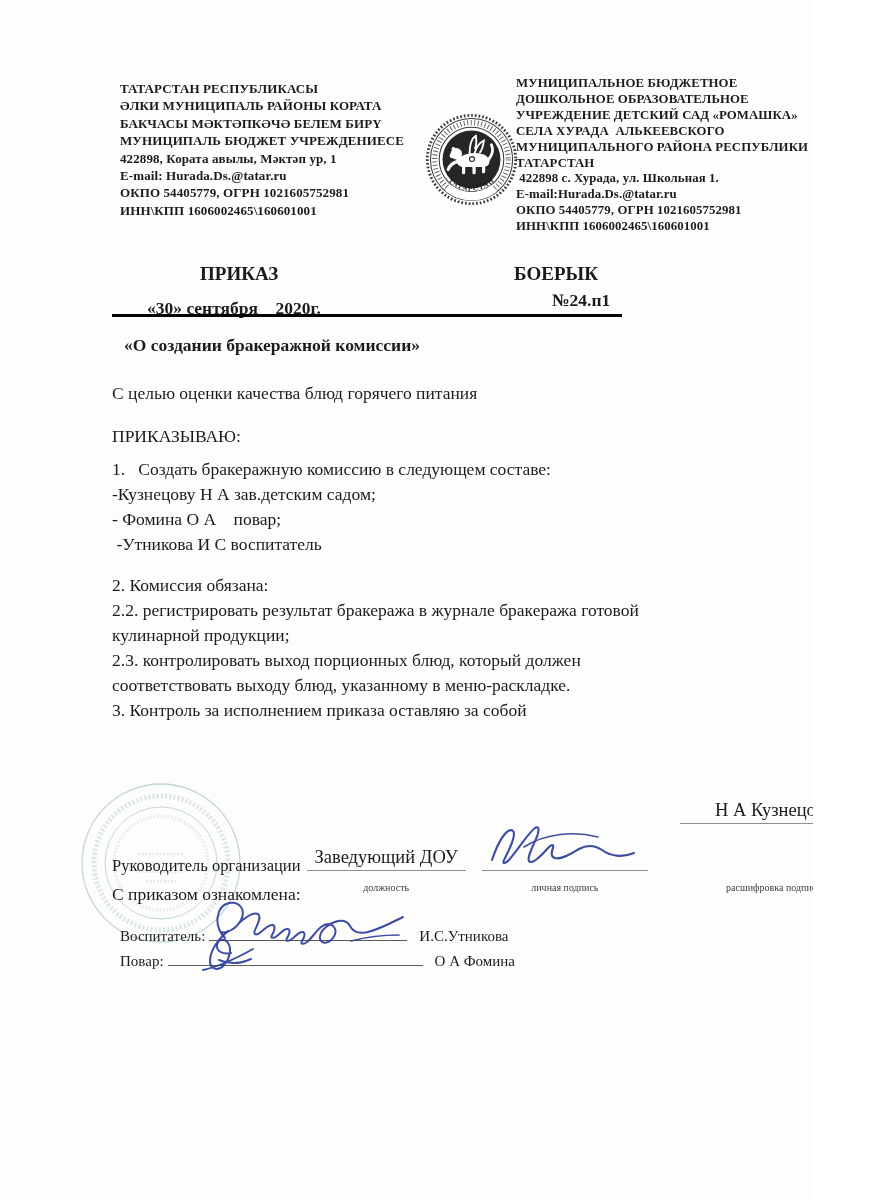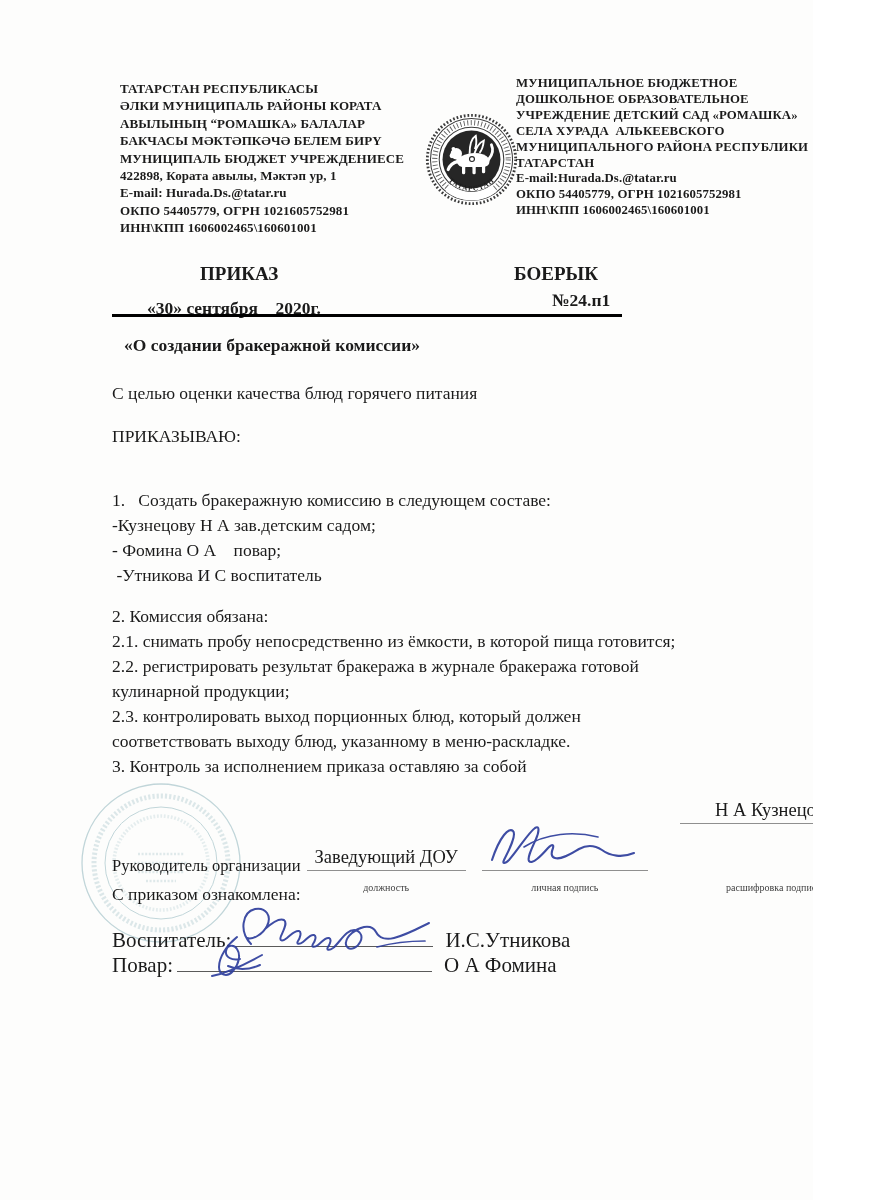--- a/index.html
+++ b/index.html
@@ -17,53 +17,52 @@
   .emblem{position:absolute; left:424px; top:112px; width:95px; height:95px;}
   
   .t-big{position:absolute; font-weight:bold; font-size:19px; white-space:pre;}
   .t-mid{position:absolute; font-weight:bold; font-size:17.5px; white-space:pre;}
   .head-rule{position:absolute; left:112px; top:314px; width:510px; border-top:3px solid #000;}
   .subject{position:absolute; left:124px; top:335px; font-weight:bold; font-size:17.5px;}
   
   .body-text{position:absolute; left:112px; top:381px; width:670px;
     font-size:17.5px; line-height:25px;}
   .body-text .decree{margin-top:18px;}
-  .body-text .gap-lg{margin-top:39px;}
+  .body-text .gap-lg{margin-top:8px;}
   .body-text .gap-md{margin-top:16px;}
   
   .sig-row{position:absolute; left:112px; top:800px; display:flex; align-items:flex-end;}
   .sig-caption{font-size:16.5px; margin:0 6px 17px 0; white-space:nowrap;}
   .slot{display:inline-flex; flex-direction:column; text-align:center;}
   .slot-value{border-bottom:1.4px solid #8f8f8f; padding:0 8px 2px; font-size:18.5px; white-space:nowrap;}
   .slot-label{font-size:10px; color:#3f3f3f; padding-top:2px;margin-top:9px;}
   .slot-sign{margin-left:16px;}
   .slot-sign .slot-value{min-width:150px; height:28px; position:relative;}
   .slot-sign svg{position:absolute; left:-4px; bottom:-4px; overflow:visible;}
   .slot-name{margin-left:32px;gap:47px;}
   .slot-name .slot-value{min-width:172px;}
   
   .ack-heading{position:absolute; left:112px; top:884px; font-size:17.5px;}
-  .ack-row{position:absolute; left:112px; font-size:21px; white-space:nowrap;}
+  .ack-row{position:absolute; left:120px; font-size:15px; white-space:nowrap;}
   .ack-row .u{display:inline-block; border-bottom:1.3px solid #5a5a5a; height:1.05em; position:relative; margin:0 12px 0 4px;}
   .ack-row .u svg{position:absolute; overflow:visible;}
   .row-vospitatel{top:924px;}
   .row-povar{top:949px;}
   
   .stamp{position:absolute; left:76px; top:778px; width:170px; height:170px; opacity:.42;}
   .ink{stroke:#2e3e9c; fill:none; stroke-linecap:round; stroke-linejoin:round;}
 </style>
 </head>
 <body>
 
 <div class="page">
 
   <div class="lh-left">
     <div class="pre">ТАТАРСТАН РЕСПУБЛИКАСЫ</div>
     <div class="pre">ӘЛКИ МУНИЦИПАЛЬ РАЙОНЫ КОРАТА</div>
-    <div class="pre">АВЫЛЫНЫҢ “РОМАШКА» БАЛАЛАР</div>
     <div class="pre">БАКЧАСЫ МӘКТӘПКӘЧӘ БЕЛЕМ БИРҮ</div>
     <div class="pre">МУНИЦИПАЛЬ БЮДЖЕТ УЧРЕЖДЕНИЕСЕ</div>
     <div class="pre">422898, Кората авылы, Мәктәп ур, 1</div>
     <div class="pre">E-mail: Hurada.Ds.@tatar.ru</div>
     <div class="pre">ОКПО 54405779, ОГРН 1021605752981</div>
     <div class="pre">ИНН\КПП 1606002465\160601001</div>
   </div>
 
   <div class="emblem">
     <svg viewBox="0 0 100 100" width="95" height="95">
@@ -96,20 +95,21 @@
     </svg>
   </div>
 
   <div class="lh-right">
     <div class="pre">МУНИЦИПАЛЬНОЕ БЮДЖЕТНОЕ</div>
     <div class="pre">ДОШКОЛЬНОЕ ОБРАЗОВАТЕЛЬНОЕ</div>
     <div class="pre">УЧРЕЖДЕНИЕ ДЕТСКИЙ САД «РОМАШКА»</div>
     <div class="pre">СЕЛА ХУРАДА  АЛЬКЕЕВСКОГО</div>
     <div class="pre">МУНИЦИПАЛЬНОГО РАЙОНА РЕСПУБЛИКИ</div>
     <div class="pre">ТАТАРСТАН</div>
+    <div class="pre"> 422898 с. Хурада, ул. Школьная 1.</div>
     <div class="pre">E-mail:Hurada.Ds.@tatar.ru</div>
     <div class="pre">ОКПО 54405779, ОГРН 1021605752981</div>
     <div class="pre">ИНН\КПП 1606002465\160601001</div>
   </div>
 
   <div class="t-big" style="left:200px; top:263px;">ПРИКАЗ</div>
   <div class="t-big" style="left:514px; top:263px;">БОЕРЫК</div>
   <div class="t-mid" style="left:147px; top:290px;margin-top:8px;">«30» сентября    2020г.</div>
   <div class="t-mid" style="left:552px; top:290px;">№24.п1</div>
   <div class="head-rule"></div>
@@ -117,21 +117,20 @@
   <div class="subject">«О создании бракеражной комиссии»</div>
 
   <div class="body-text">
     <div class="pre">С целью оценки качества блюд горячего питания</div>
     <div class="pre decree">ПРИКАЗЫВАЮ:</div>
     <div class="pre gap-lg">1.   Создать бракеражную комиссию в следующем составе:</div>
     <div class="pre">-Кузнецову Н А зав.детским садом;</div>
     <div class="pre">- Фомина О А    повар;</div>
     <div class="pre"> -Утникова И С воспитатель</div>
     <div class="pre gap-md">2. Комиссия обязана:</div>
-    <div class="pre">2.1. снимать пробу непосредственно из ёмкости, в которой пища готовится;</div>
     <div class="pre">2.2. регистрировать результат бракеража в журнале бракеража готовой</div>
     <div class="pre">кулинарной продукции;</div>
     <div class="pre">2.3. контролировать выход порционных блюд, который должен</div>
     <div class="pre">соответствовать выходу блюд, указанному в меню-раскладке.</div>
     <div class="pre">3. Контроль за исполнением приказа оставляю за собой</div>
   </div>
 
   <div class="stamp">
     <svg viewBox="0 0 170 170" width="170" height="170">
       <g stroke="#6fa0aa" fill="none">

